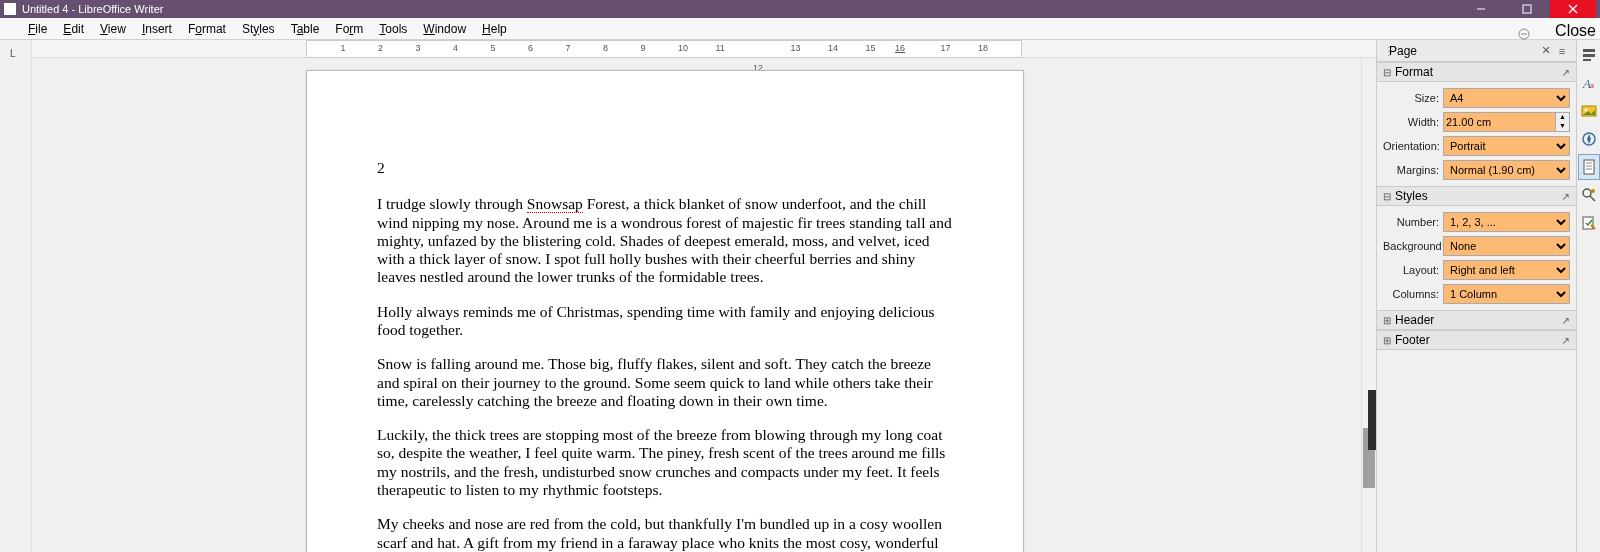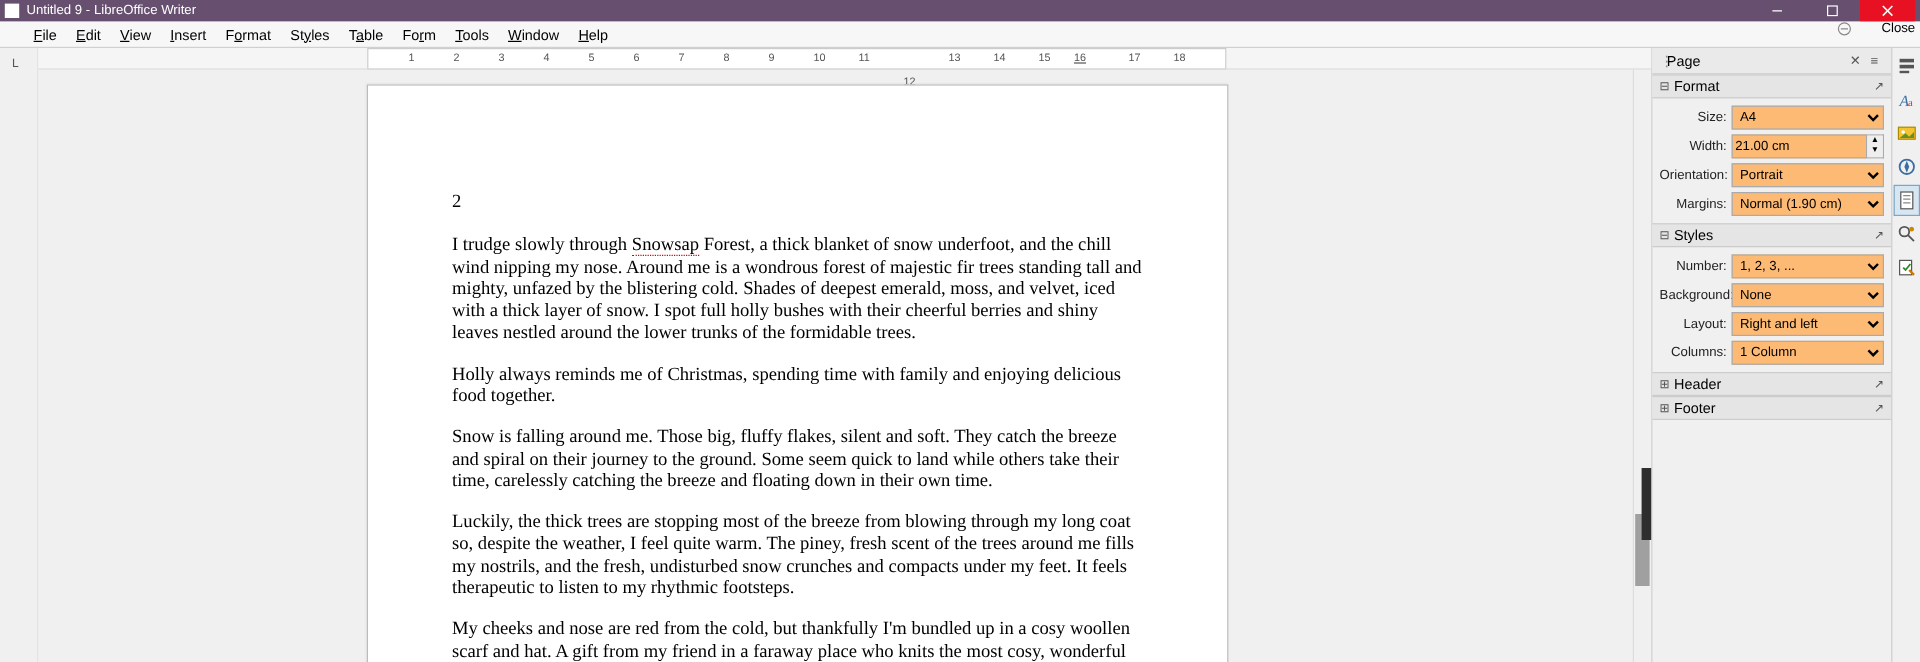--- a/index.html
+++ b/index.html
@@ -8,21 +8,21 @@
   .titlebar { height: 18px; background: #674f70; color: #fff; display: flex; align-items: center; padding: 0 4px; }
   .titlebar .doc-icon { width: 12px; height: 12px; background: #fff; margin-right: 6px; display: inline-block; }
   .titlebar .title { font-size: 11px; }
   .titlebar .spacer { flex: 1; }
   .titlebar .winbtn { width: 46px; height: 18px; display: flex; align-items: center; justify-content: center; color: #fff; font-size: 10px; }
   .titlebar .winbtn.close { background: #e81123; }
 
   .menubar { height: 22px; background: #f7f7f7; border-bottom: 1px solid #d0d0d0; display: flex; align-items: center; padding: 0 20px; position: relative; }
   .menubar .menu-item { padding: 2px 8px; font-size: 12px; cursor: default; }
   .menubar .menu-item .u { text-decoration: underline; }
-  .menubar .close-right { position: absolute; right: 0; top: 0; height: 22px; display: flex; align-items: flex-start; padding: 0 4px; font-size: 11px; gap: 23px; }
+  .menubar .close-right { position: absolute; right: 0; top: 0; height: 22px; display: flex; align-items: flex-end; padding: 0 4px; font-size: 16px; gap: 23px; }
   .menubar .close-right svg { margin-right: 2px; }
 
   .workspace { display: flex; height: 512px; }
 
   .left-strip { width: 32px; background: #f0f0f0; border-right: 1px solid #e0e0e0; }
   .left-strip .mark { font-size: 10px; padding: 8px 10px; color: #555; }
 
   .doc-area { flex: 1; background: #f0f0f0; display: flex; flex-direction: column; position: relative; }
 
   .ruler { height: 18px; background: #f5f5f5; border-bottom: 1px solid #ddd; position: relative; font-size: 9px; color: #555; }
@@ -65,21 +65,21 @@
   .dock .dock-btn.active { background: #d8e6f2; border: 1px solid #7aa7c7; }
   .dock svg { display: block; }
 
   .collapse-handle { position: absolute; right: 224px; top: 390px; width: 8px; height: 60px; background: #2e2e2e; }
 </style>
 </head>
 <body>
 
 <div class="titlebar">
   <span class="doc-icon"></span>
-  <span class="title">Untitled 9 - LibreOffice Writer</span>
+  <span class="title">Untitled 4 - LibreOffice Writer</span>
   <span class="spacer"></span>
   <div class="winbtn">
     <svg width="10" height="10">
         <line x1="1" y1="5" x2="9" y2="5" stroke="#fff" stroke-width="1"></line>
       </svg>
   </div>
   <div class="winbtn">
     <svg width="10" height="10">
         <rect x="1" y="1" width="8" height="8" fill="none" stroke="#fff" stroke-width="1"></rect>
       </svg>

